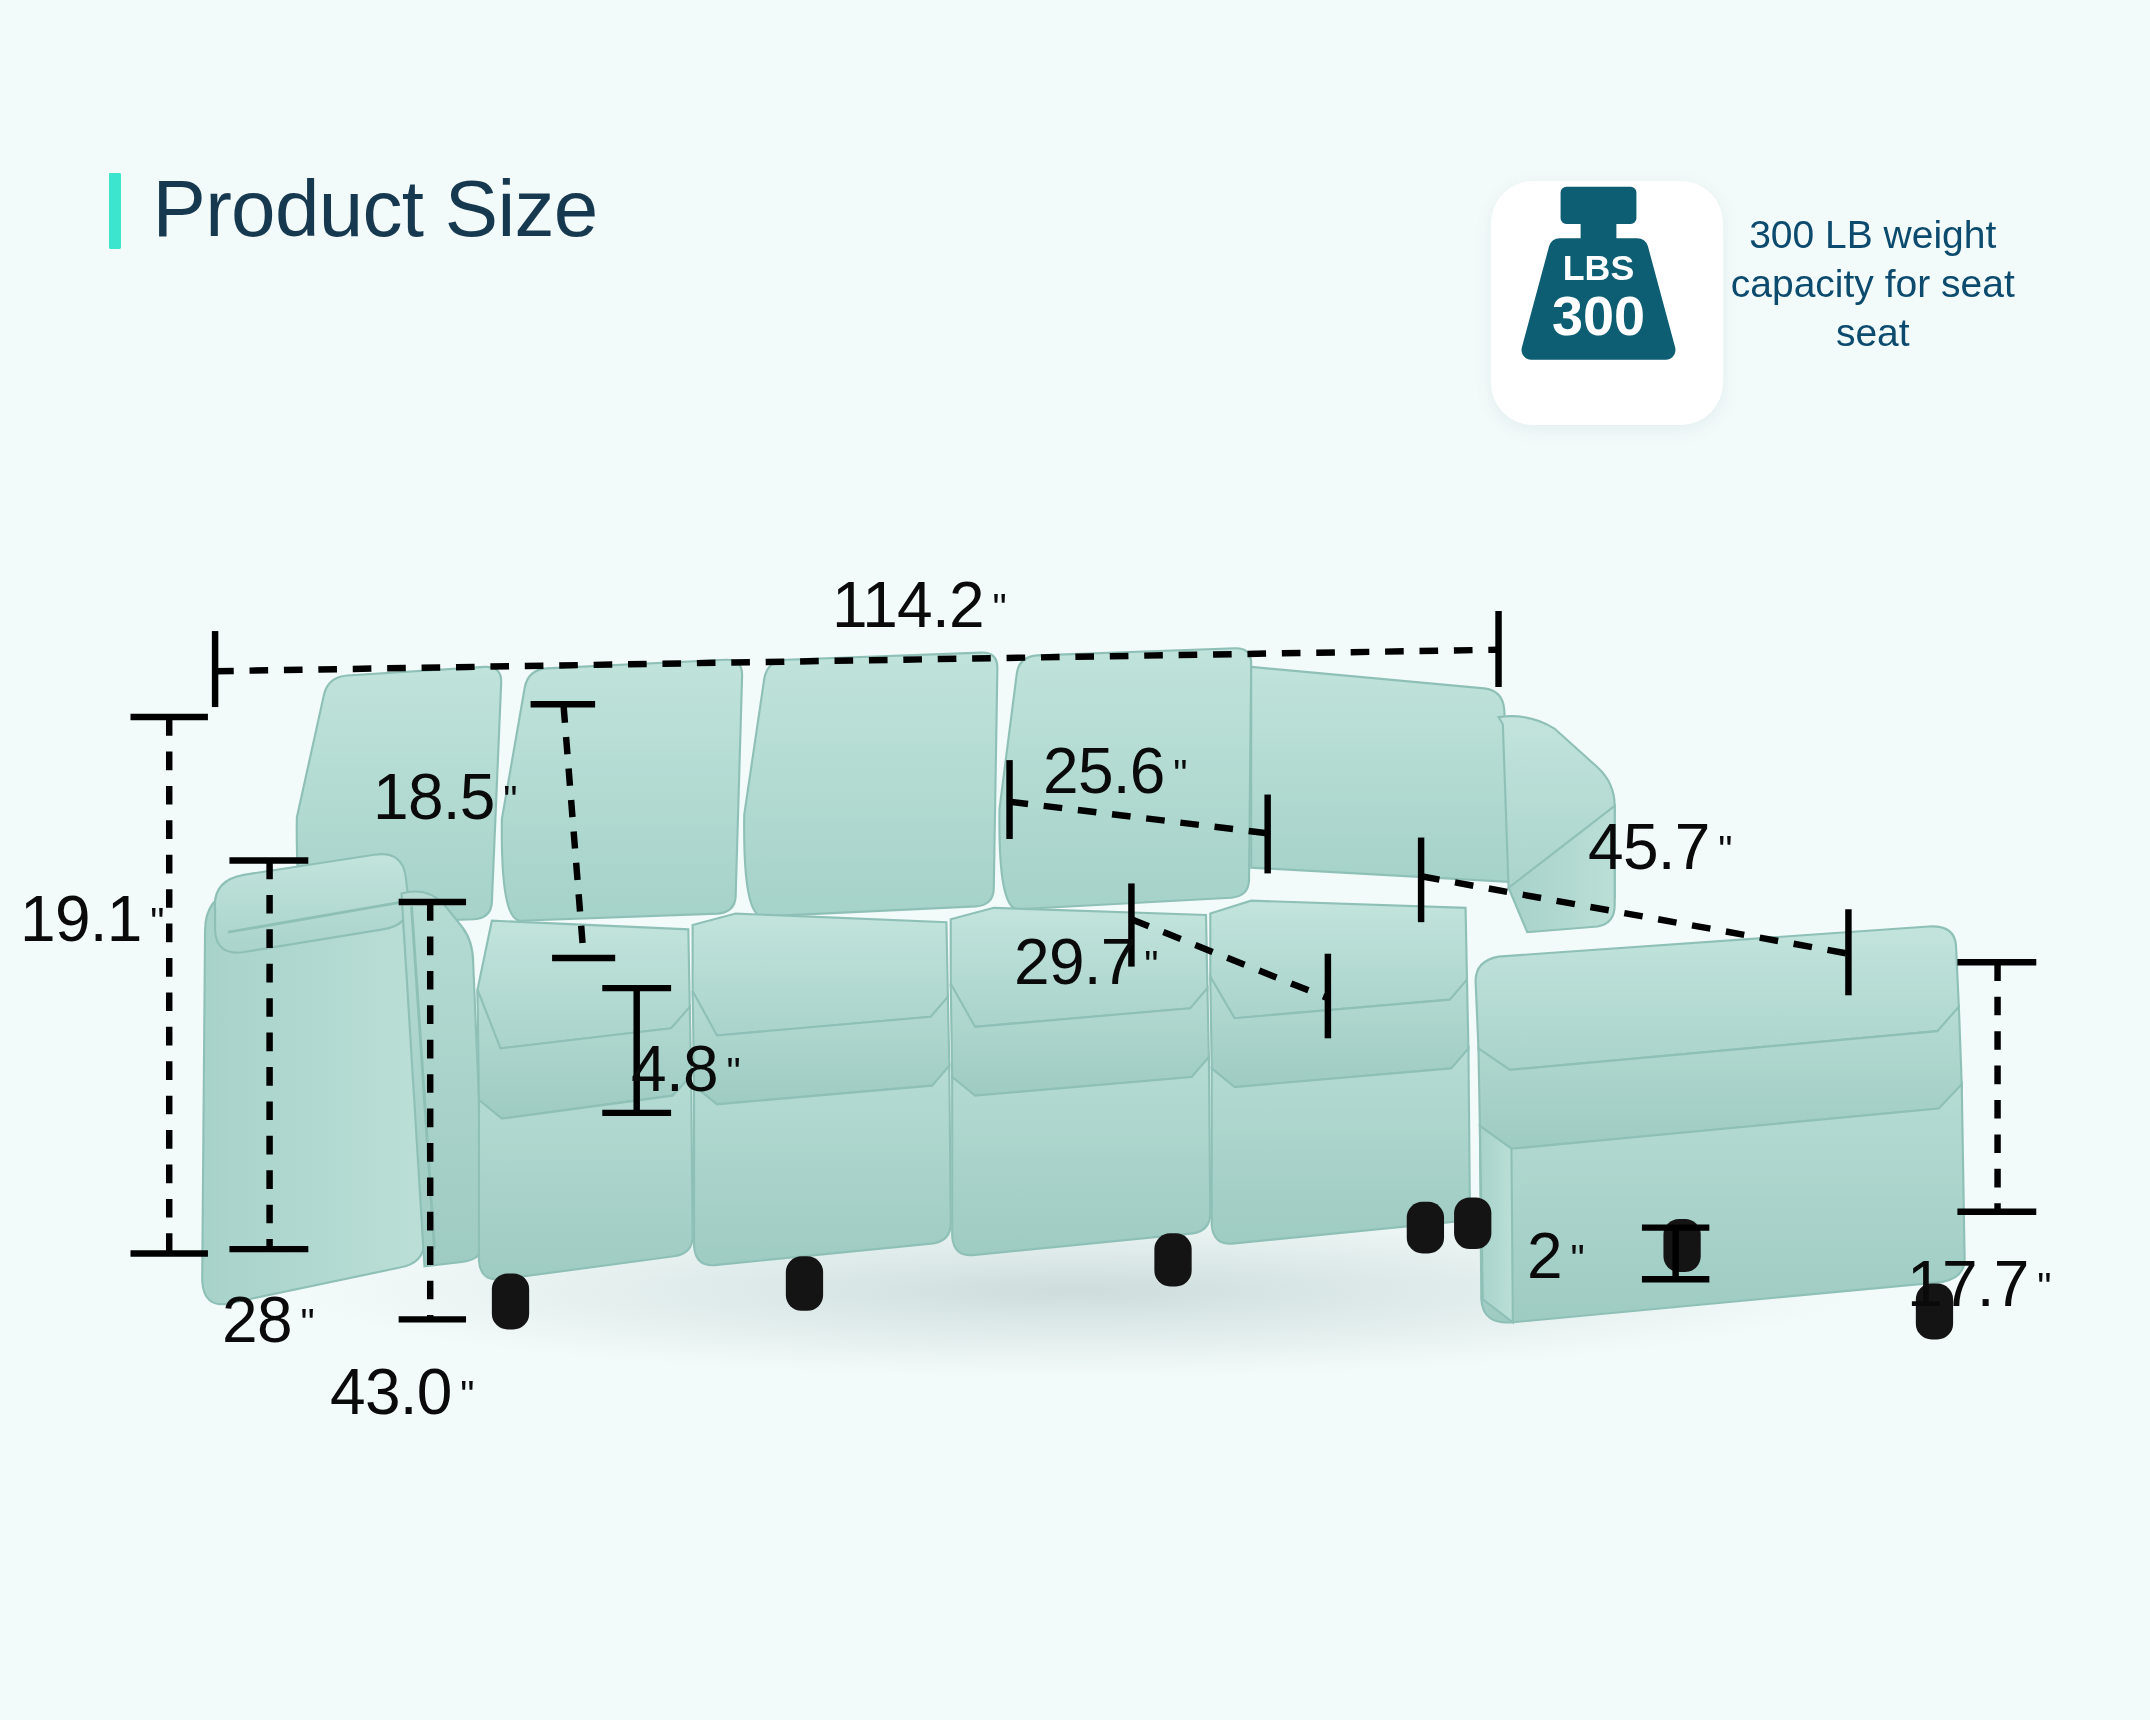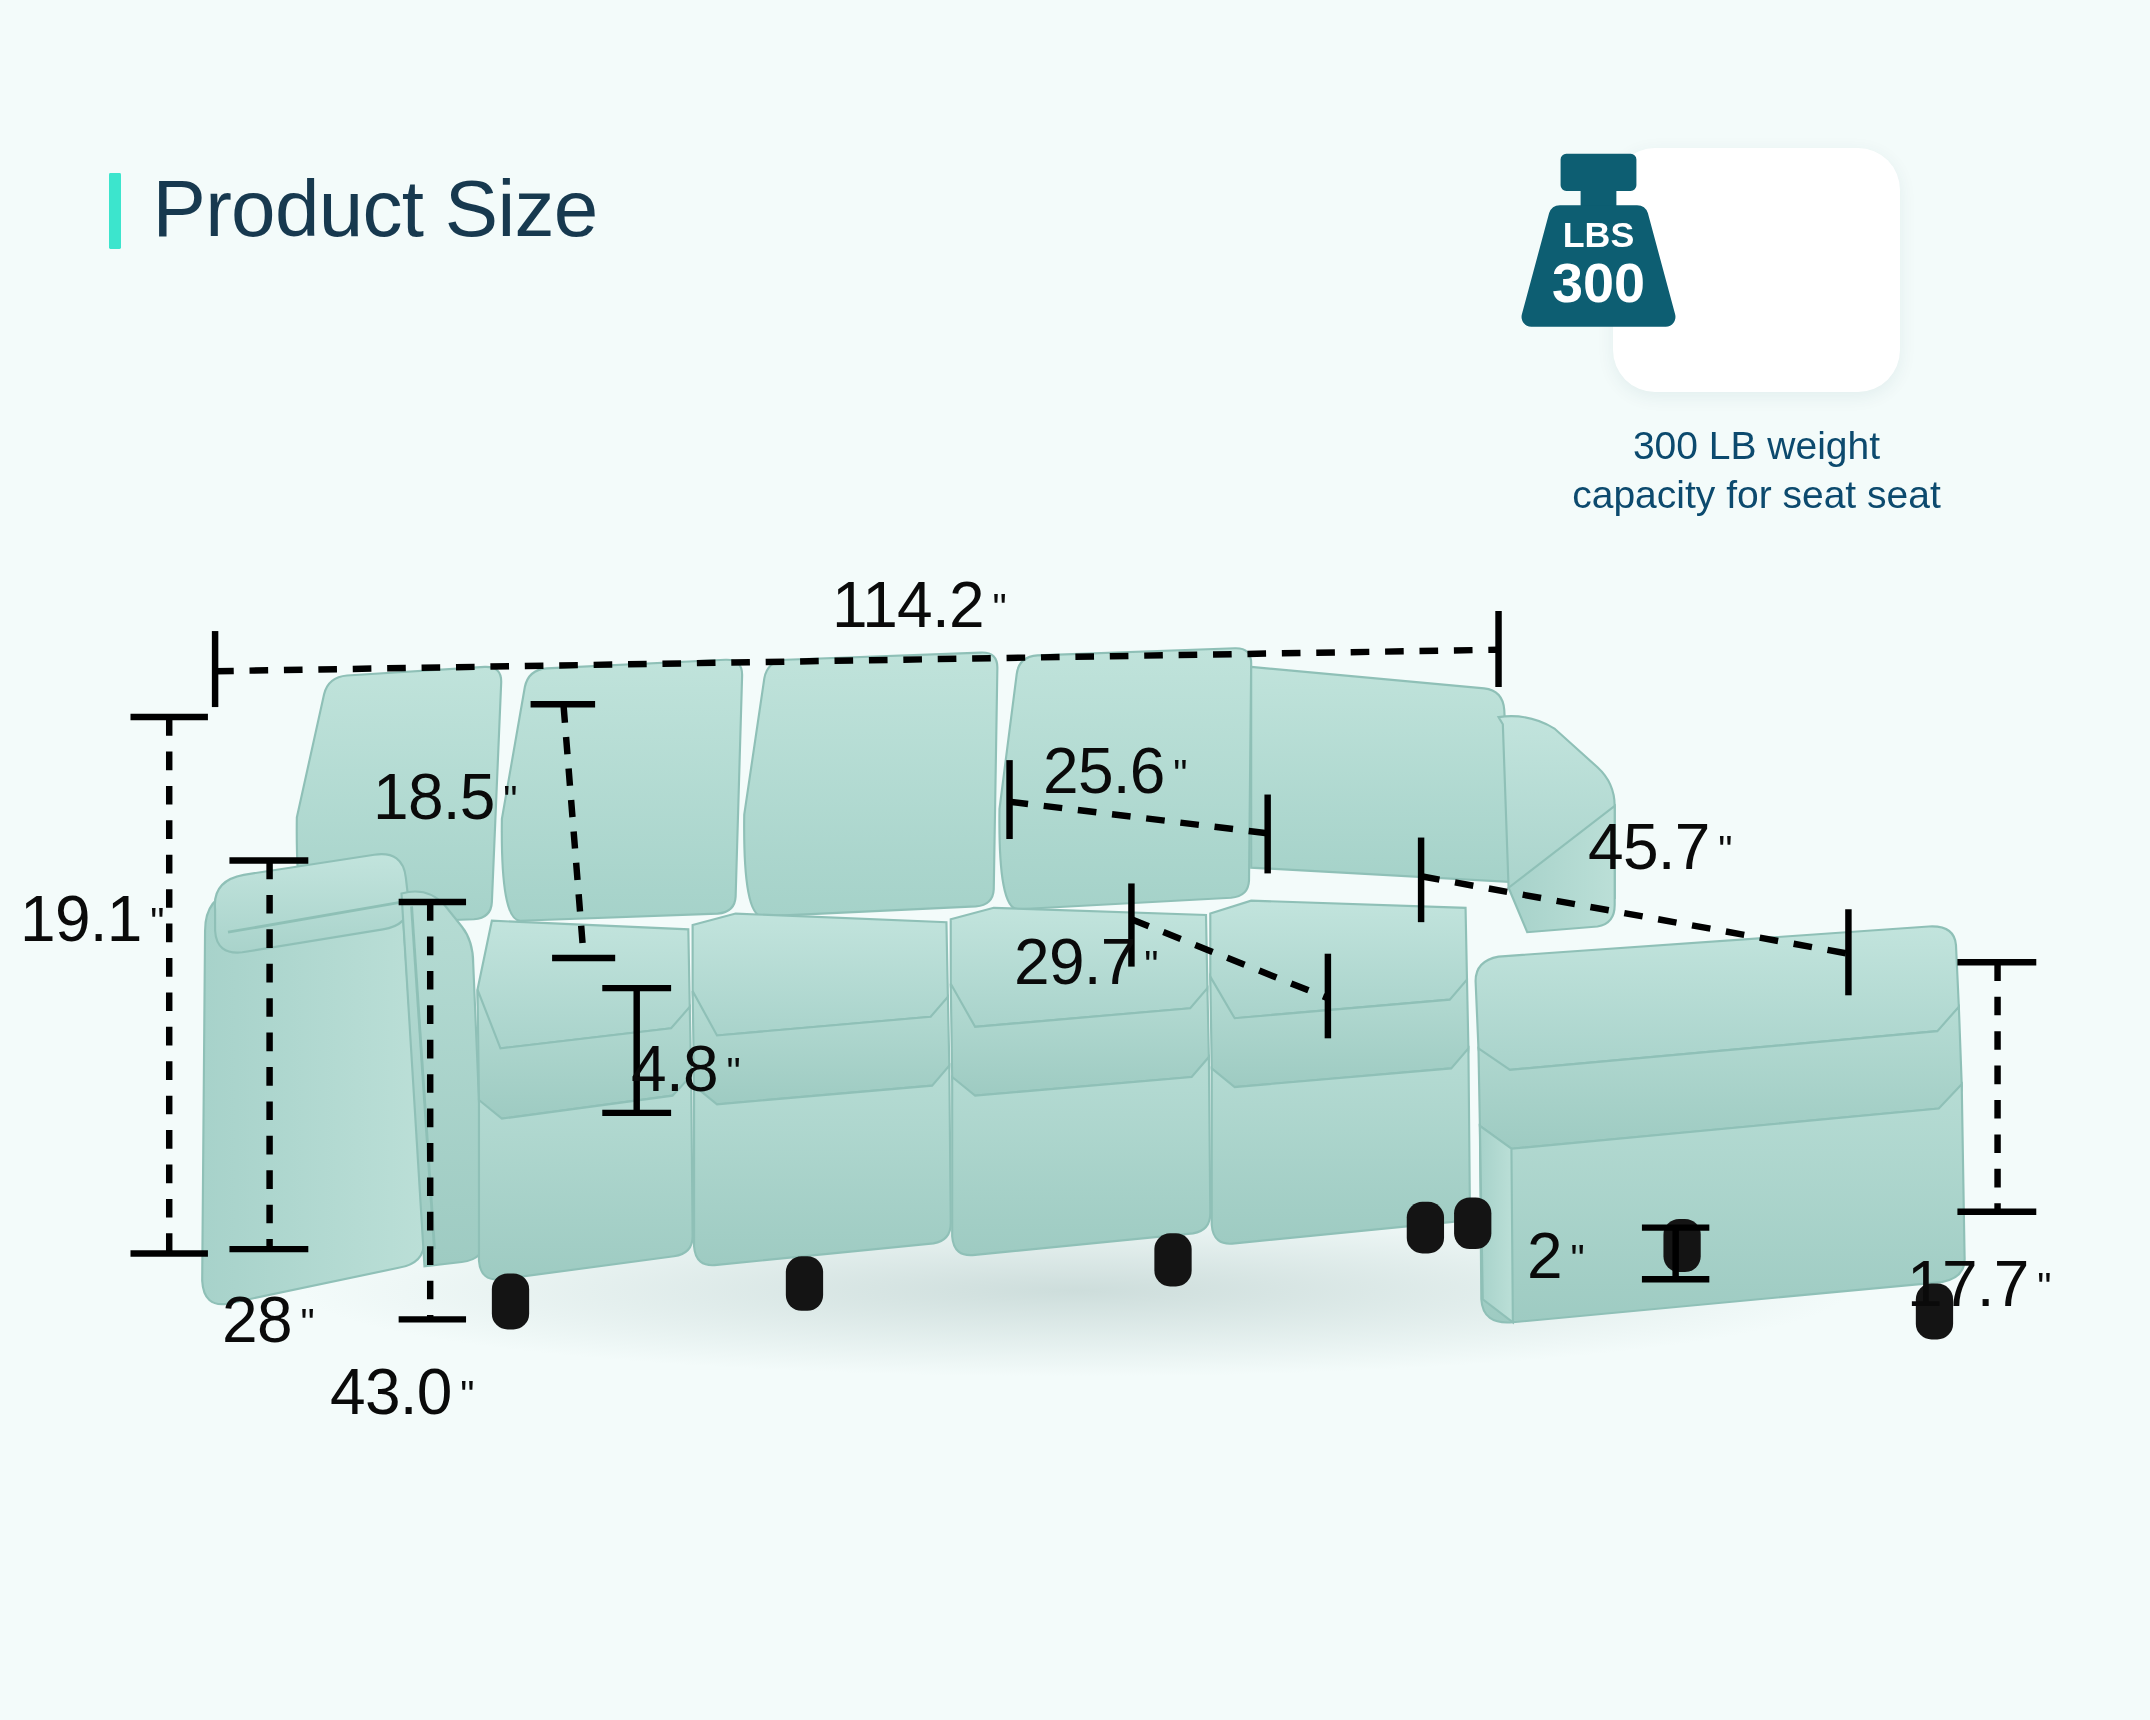--- a/index.html
+++ b/index.html
@@ -11,22 +11,22 @@
   }
   #stage{position:absolute;inset:0;}
 
   
   .header{position:absolute;left:109px;top:169px;display:flex;align-items:flex-end;gap:32px;}
   .accent-bar{width:11.5px;height:76px;background:#3ce5cd;border-radius:1.4px;}
   .page-title{font-size:80px;font-weight:400;color:#17394f;letter-spacing:-0.7px;line-height:1;
               white-space:nowrap;}
 
   
-  .badge-block{position:absolute;right:129px;top:148px;width:531px;display:flex;
-               flex-direction:column;align-items:center;}
+  .badge-block{position:absolute;right:129px;top:181px;width:531px;display:flex;
+               flex-direction:row;align-items:flex-start;}
   .badge-card{width:287px;height:244px;background:#ffffff;border-radius:42px;
               box-shadow:0 4.3px 18.6px rgba(20,70,80,.07);
               display:flex;align-items:center;justify-content:center;}
   .badge-caption{margin-top:29px;text-align:center;color:#0c4a6e;font-size:39px;
                  line-height:1.26;font-weight:400;}
 
   
   .dim{position:absolute;color:#0a0a0a;white-space:nowrap;font-weight:500;
        font-family:"Liberation Sans", sans-serif;}
   .dim .v{font-size:64px;letter-spacing:-0.7px;}

